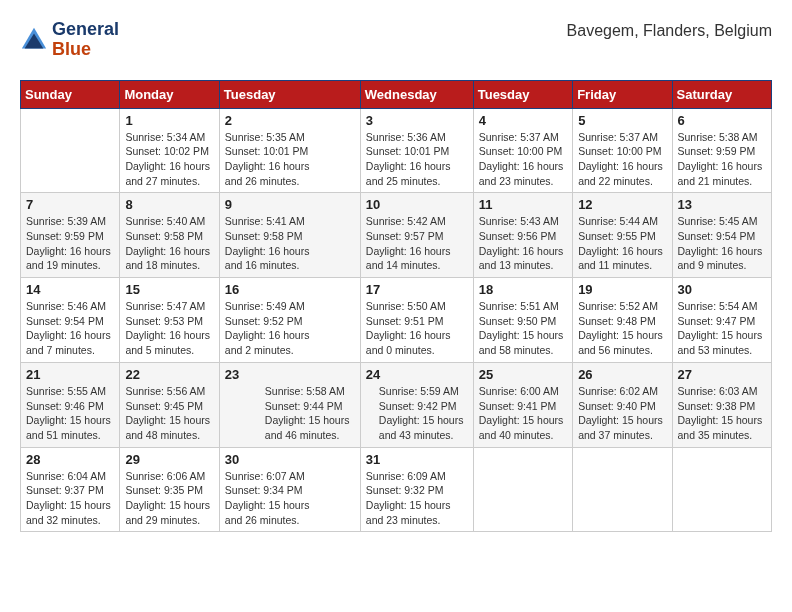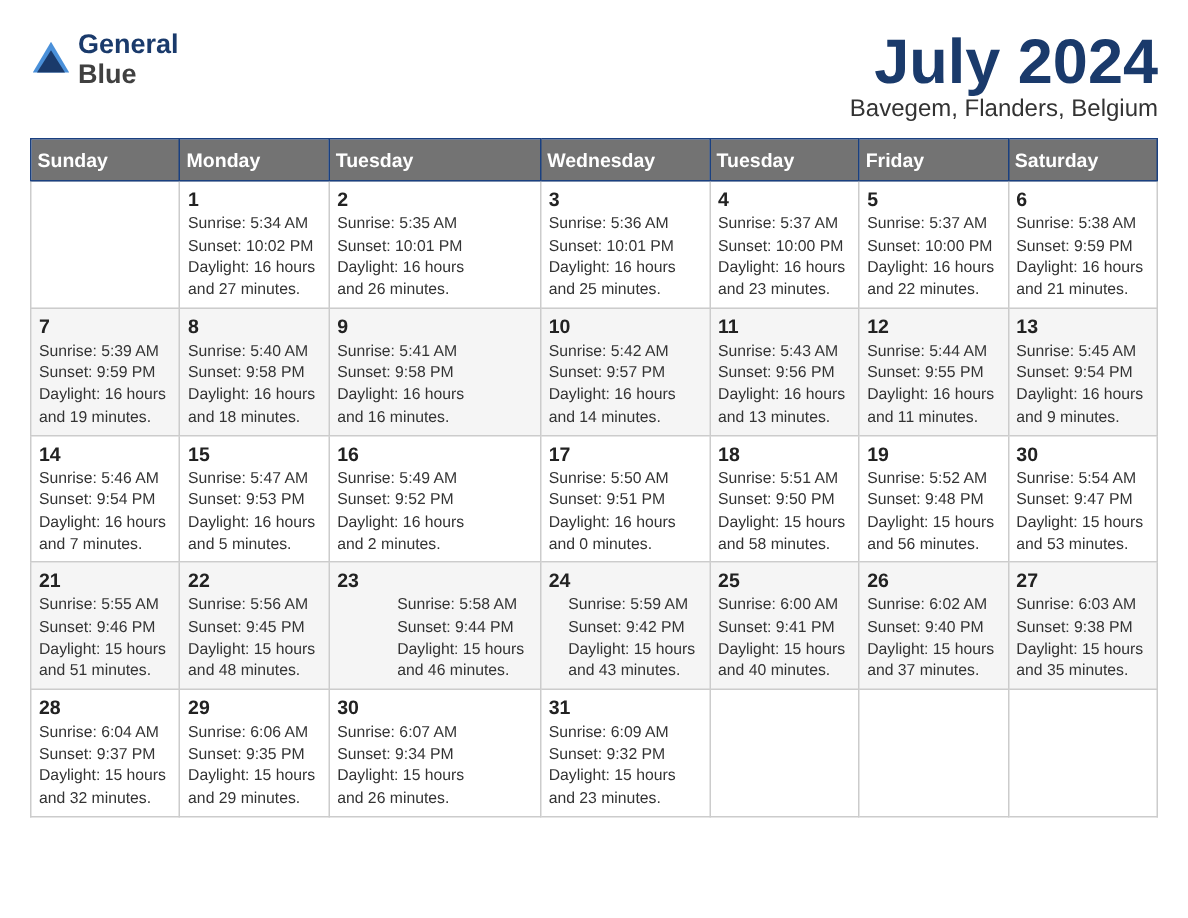--- a/index.html
+++ b/index.html
@@ -7,35 +7,35 @@
       font-family: Arial, sans-serif;
       background: #fff;
       width: 792px;
       min-height: 612px;
       padding: 20px;
     }
     .header {
       display: flex;
       align-items: flex-start;
       justify-content: space-between;
-      margin-bottom: 10px;
+      margin-bottom: 20px;
     }
     .logo {
       display: flex;
       align-items: center;
       gap: 4px;
     }
     .logo-text {
       font-size: 18px;
       font-weight: bold;
       color: #1a3a6b;
       line-height: 1.1;
     }
     .logo-text span {
-      color: #404040;
+      color: #c2410c;
     }
     .logo-icon {
       width: 28px;
       height: 28px;
     }
     .title-block {
       text-align: right;
     }
     .month-title {
       font-size: 42px;
@@ -47,21 +47,21 @@
       font-size: 16px;
       color: #333;
       margin-top: 2px;
     }
     table {
       width: 100%;
       border-collapse: collapse;
       font-size: 11px;
     }
     thead tr th {
-      background-color: #737373;
+      background-color: #b91c1c;
       color: #fff;
       padding: 6px 4px;
       text-align: left;
       font-size: 13px;
       font-weight: bold;
       border: 1px solid #1a4080;
     }
     tbody tr td {
       border: 1px solid #ccc;
       vertical-align: top;
@@ -97,21 +97,20 @@
     <svg class="logo-icon" viewBox="0 0 30 30">
       <polygon points="15,2 28,24 2,24" fill="#4a90d9"></polygon>
       <polygon points="15,8 25,24 5,24" fill="#1a3a6b"></polygon>
     </svg>
     <div class="logo-text">
       <div>General</div>
       <div><span>Blue</span></div>
     </div>
   </div>
   <div class="title-block">
-    <div class="month-title">July 2024</div>
     <div class="location">Bavegem, Flanders, Belgium</div>
   </div>
 </div>
 
 <table>
   <thead>
     <tr>
     <th>Sunday</th>
         <th>Monday</th>
         <th>Tuesday</th>

